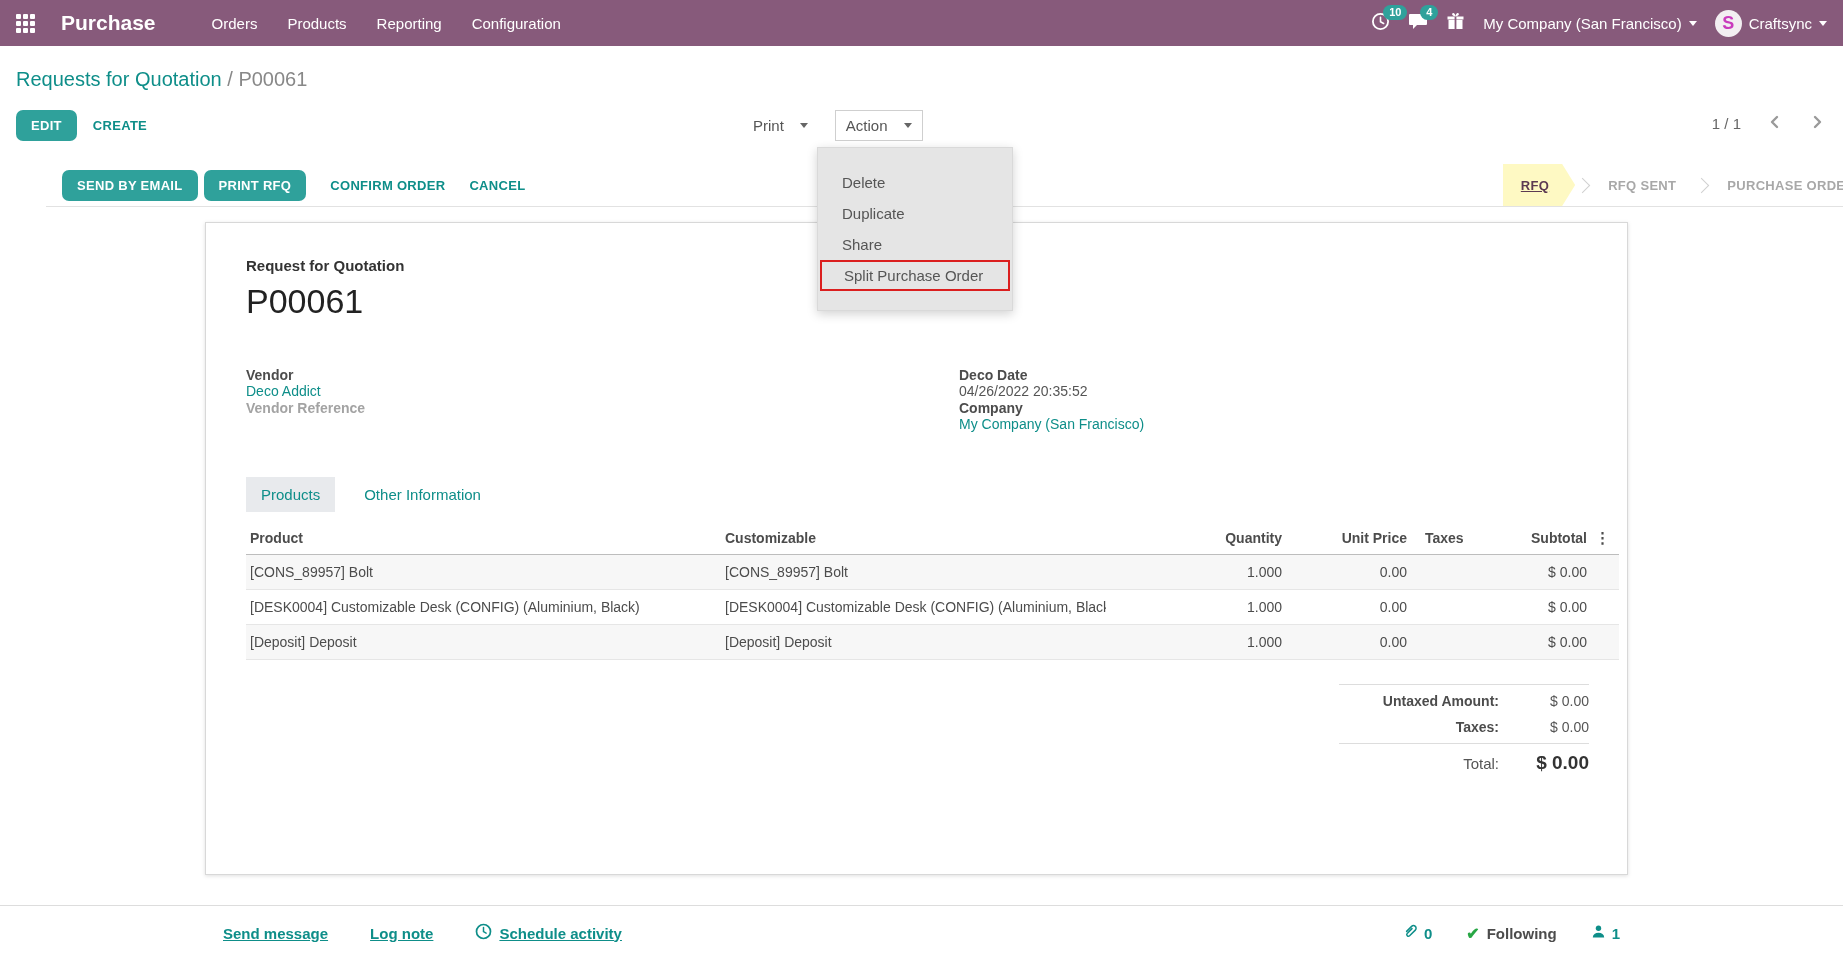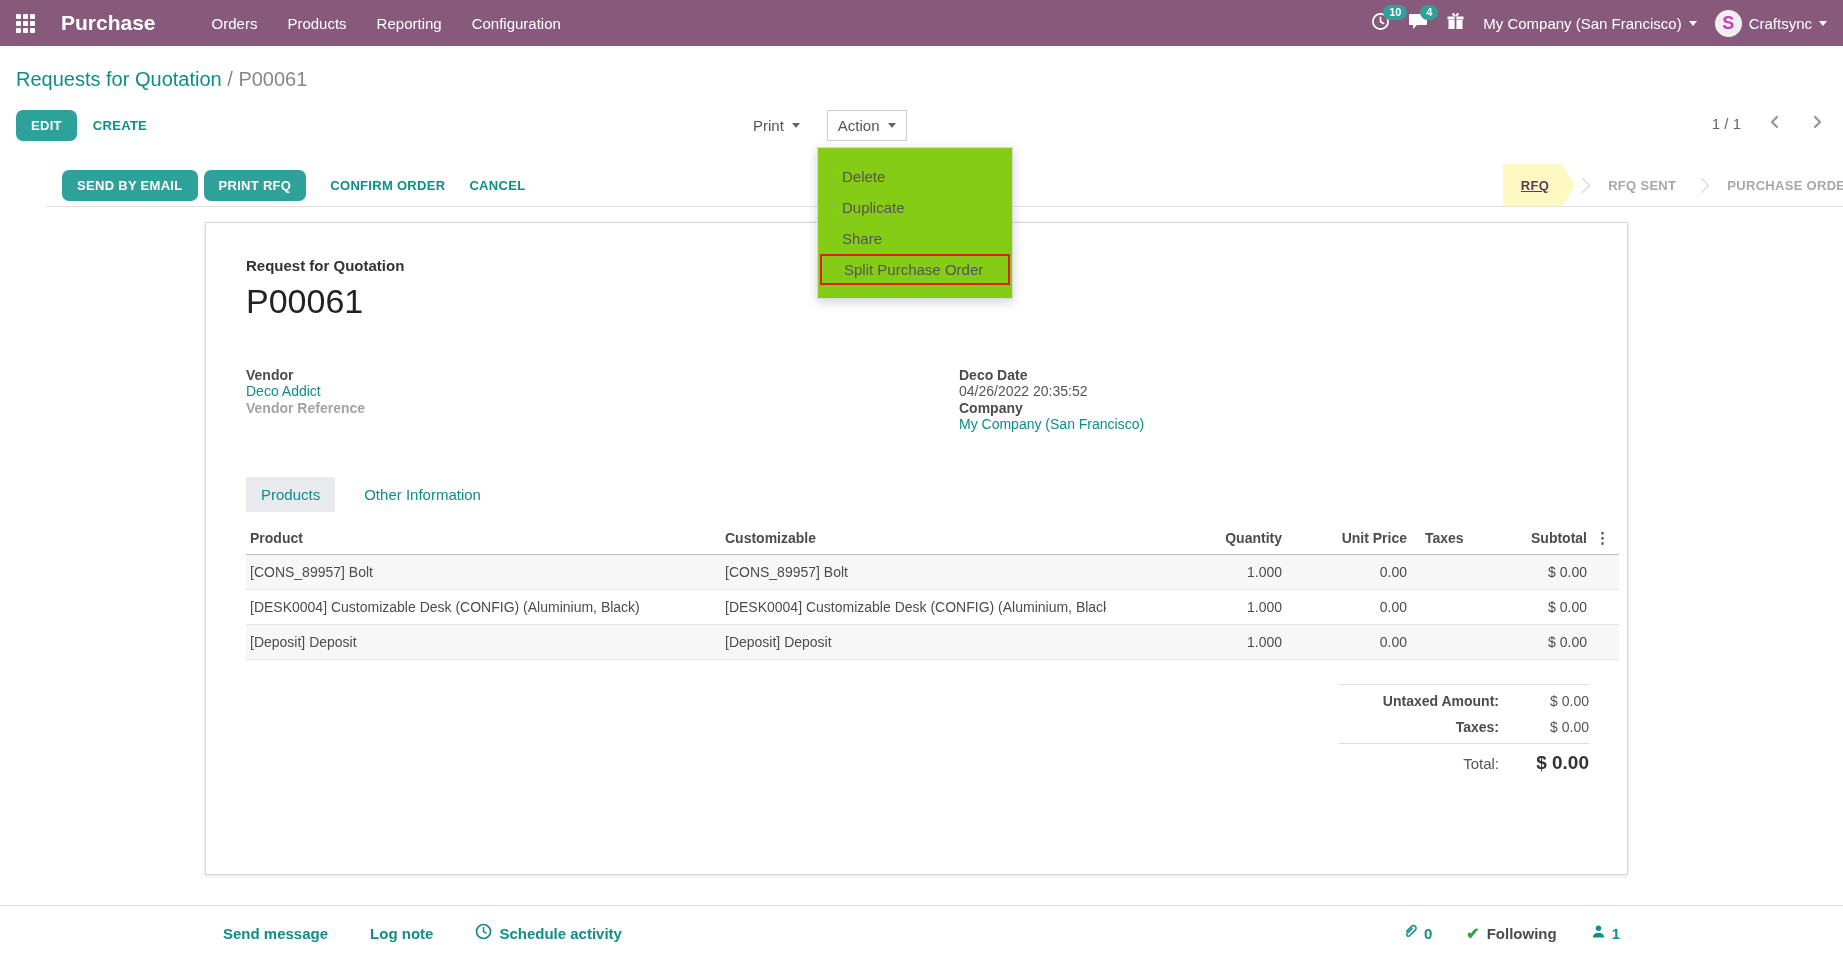--- a/index.html
+++ b/index.html
@@ -30,21 +30,21 @@
   .breadcrumb .bc-current { color:#888; }
 
   
   .control-row { position:absolute; top:110px; left:0; width:100%; height:34px; }
   .cp-left { position:absolute; left:16px; top:0; display:flex; align-items:center; gap:16px; }
   .btn-primary { background:#2FA19B; color:#fff; border:none; border-radius:7px; font-family:inherit;
                  font-size:13px; font-weight:700; letter-spacing:.3px; padding:8px 15px; cursor:pointer; }
   .btn-link { background:none; border:none; color:#0E8E89; font-family:inherit; font-size:13px;
               font-weight:700; letter-spacing:.3px; cursor:pointer; }
   .cp-center { position:absolute; left:742px; top:0; display:flex; align-items:center; gap:16px; }
-  .dd-toggle { display:flex; align-items:center; gap:8px; font-size:15px; color:#555; background:none;
+  .dd-toggle { display:flex; align-items:center; gap:16px; font-size:15px; color:#555; background:none;
                border:1px solid transparent; padding:6px 10px; font-family:inherit; cursor:pointer; }
   .dd-toggle .caret { border-top-color:#666; }
   .dd-toggle.open { border-color:#cfcfcf; background:#fff; }
   .pager { position:absolute; right:18px; top:4px; display:flex; align-items:center; gap:26px;
            font-size:15px; color:#666; }
   .pager svg { cursor:pointer; }
 
   
   .status-row { position:absolute; top:164px; left:0; width:100%; height:43px; background:#fff;
                 border-bottom:1px solid #e2e2e2; display:flex; align-items:center;margin-left:46px; }
@@ -53,22 +53,22 @@
   
   .statusbar { margin-left:auto; display:flex; align-items:stretch; height:42px; margin-right:16px; }
   .step { display:flex; align-items:center; font-size:13px; font-weight:700; letter-spacing:.3px;
           color:#A8A8A8; padding:0 18px; cursor:pointer; }
   .step.active { background:#fef9c3; color:#5C3A52; padding:0 26px 0 18px;
                  clip-path:polygon(0 0, calc(100% - 13px) 0, 100% 50%, calc(100% - 13px) 100%, 0 100%);text-decoration:underline; }
   .step-sep { width:11px; height:11px; border-top:1px solid #d0d0d0; border-right:1px solid #d0d0d0;
               transform:rotate(45deg); align-self:center; margin:0 2px; }
 
   
-  .dropdown-menu { position:absolute; top:147px; left:817px; width:196px; background:#84cc16;
-                   border:1px solid #d9d9d9; box-shadow:0 3px 10px rgba(0,0,0,.18); padding:13px 0;
+  .dropdown-menu { position:absolute; top:147px; left:817px; width:196px; background:#e5e5e5;
+                   border:1px solid #d9d9d9; box-shadow:0 3px 10px rgba(0,0,0,.18); padding:19px 0;
                    z-index:50; }
   .dropdown-item { font-size:15px; color:#555; padding:7px 10px 7px 24px; cursor:pointer; }
   .dropdown-item.highlighted { border:2px solid #DB1F1F; margin:0 2px; padding:5px 8px 5px 22px; }
 
   
   .sheet { position:absolute; top:222px; left:205px; width:1423px; height:653px; background:#fff;
            border:1px solid #d8d8d8; box-shadow:0 1px 4px rgba(0,0,0,.13); padding:34px 10px 0 40px; }
   .doc-type { font-size:15px; font-weight:700; color:#333; }
   .doc-ref { font-size:34px; color:#222; margin-top:8px; font-weight:400; }
   .field-groups { position:relative; margin-top:46px; height:66px; }
@@ -109,21 +109,21 @@
   .t-label { flex:1; text-align:right; font-size:14px; font-weight:700; color:#4c4c4c; }
   .t-label.plain { font-weight:400; font-size:15px; color:#555; }
   .t-value { width:90px; text-align:right; font-size:14px; color:#555; }
   .t-value.big { font-size:19px; font-weight:700; color:#333; }
   .t-sep { border-top:1px solid #ddd; margin:3px 0; }
 
   
   .chatter { position:absolute; top:905px; left:0; width:100%; border-top:1px solid #ddd; }
   .chatter-inner { width:1425px; margin:0 auto; padding:17px 14px 0 14px; display:flex; align-items:center; }
   .chat-btn { display:flex; align-items:center; gap:7px; background:none; border:none; color:#0E8E89;
-              font-family:inherit; font-size:15px; font-weight:700; cursor:pointer; }
+              font-family:inherit; font-size:15px; font-weight:700; cursor:pointer;text-decoration:underline; }
   .chat-btn + .chat-btn { margin-left:42px; }
   .chatter-right { margin-left:auto; display:flex; align-items:center; gap:34px; }
   .attach { display:flex; align-items:center; gap:5px; color:#0E8E89; font-size:15px; font-weight:700; cursor:pointer; }
   .following { display:flex; align-items:center; gap:7px; color:#4c4c4c; font-size:15px; font-weight:700; cursor:pointer; }
   .check { color:#28A745; font-size:16px; }
   .followers { display:flex; align-items:center; gap:6px; color:#0E8E89; font-size:15px; font-weight:700; cursor:pointer; }
 </style>
 </head>
 <body>
 

